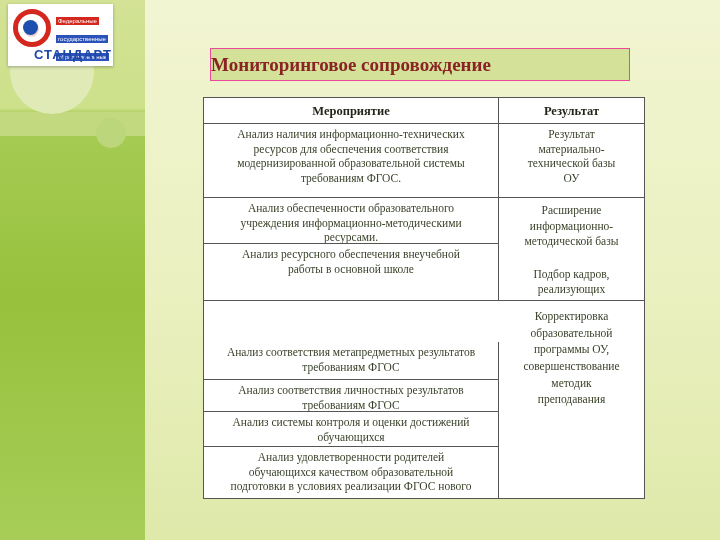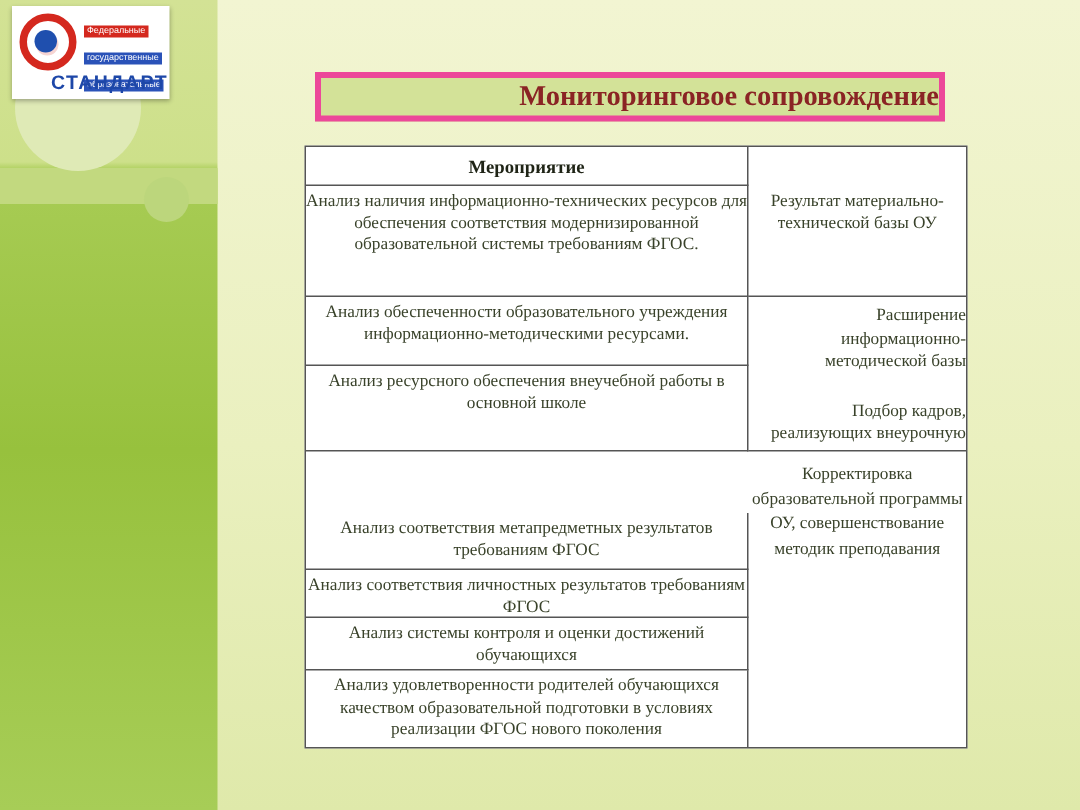--- a/index.html
+++ b/index.html
@@ -38,42 +38,42 @@
   .l2{background:#2a52b8;}
   .l3{background:#2a52b8;}
   .brand{
     position:absolute;left:26px;bottom:4px;
     font-family:"Liberation Sans",sans-serif;font-weight:bold;font-size:13px;
     letter-spacing:1px;color:#1d47a8;
   }
   
   .title-box{
     position:absolute;left:210px;top:48px;width:420px;height:33px;
-    background:#d3e298;border:4px solid #ec4899;box-sizing:border-box;
-    display:flex;align-items:center;justify-content:flex-end;
+    background:#d3e298;border:1px solid #ec4899;box-sizing:border-box;
+    display:flex;align-items:center;justify-content:flex-start;
   }
   .title-box span{font-size:19px;font-weight:bold;color:#8a2424;}
   
   .tbl{
     position:absolute;left:203px;top:97px;width:442px;
     background:#ffffff;border:1px solid #555;box-sizing:border-box;
     display:grid;grid-template-columns:295px 1fr;
     grid-template-rows:26px 74px 46px 57px 41px 38px 32px 35px 51px;
   }
   .cell{
     box-sizing:border-box;font-size:11.5px;color:#39422a;text-align:center;
-    padding:3px 0;line-height:1.28;overflow:hidden;
+    padding:3px 20px;line-height:1.28;overflow:hidden;
   }
   .hdr{
     font-weight:bold;font-size:12.5px;color:#1f2416;
     display:flex;align-items:center;justify-content:center;padding:0;
   }
   .bR{border-right:1px solid #555;}
   .bB{border-bottom:1px solid #555;}
-  .cellB{line-height:1.35;padding-top:5px;text-align:right;}
+  .cellB{line-height:1.35;padding-top:5px;}
   .para2{margin-top:17px;}
   .cellC{line-height:1.45;padding-top:7px;}
 </style>
 </head>
 <body>
 
 <div class="sidebar">
   <div class="stripe"></div>
   <div class="circle-big"></div>
   <div class="circle-small"></div>
@@ -89,20 +89,21 @@
   <div class="brand">СТАНДАРТ</div>
 </div>
 
 <div class="title-box">
   <span>Мониторинговое сопровождение</span>
 </div>
 
 <div class="tbl">
 
   <div class="cell hdr bR bB" style="grid-row:1;grid-column:1">Мероприятие</div>
+  <div class="cell hdr bB" style="grid-row:1;grid-column:2">Результат</div>
 
   <div class="cell bR bB" style="grid-row:2;grid-column:1">Анализ наличия информационно-технических ресурсов для обеспечения соответствия модернизированной образовательной системы требованиям ФГОС.</div>
   <div class="cell bR bB" style="grid-row:3;grid-column:1">Анализ обеспеченности образовательного учреждения информационно-методическими ресурсами.</div>
   <div class="cell bR bB" style="grid-row:4;grid-column:1">Анализ ресурсного обеспечения внеучебной работы в основной школе</div>
   <div class="cell bR bB" style="grid-row:6;grid-column:1">Анализ соответствия метапредметных результатов требованиям ФГОС</div>
   <div class="cell bR bB" style="grid-row:7;grid-column:1">Анализ соответствия личностных результатов требованиям ФГОС</div>
   <div class="cell bR bB" style="grid-row:8;grid-column:1">Анализ системы контроля и оценки достижений обучающихся</div>
   <div class="cell bR" style="grid-row:9;grid-column:1">Анализ удовлетворенности родителей обучающихся качеством образовательной подготовки в условиях реализации ФГОС нового поколения</div>
 
   <div class="cell bB" style="grid-row:2;grid-column:2">Результат материально-технической базы ОУ</div>

